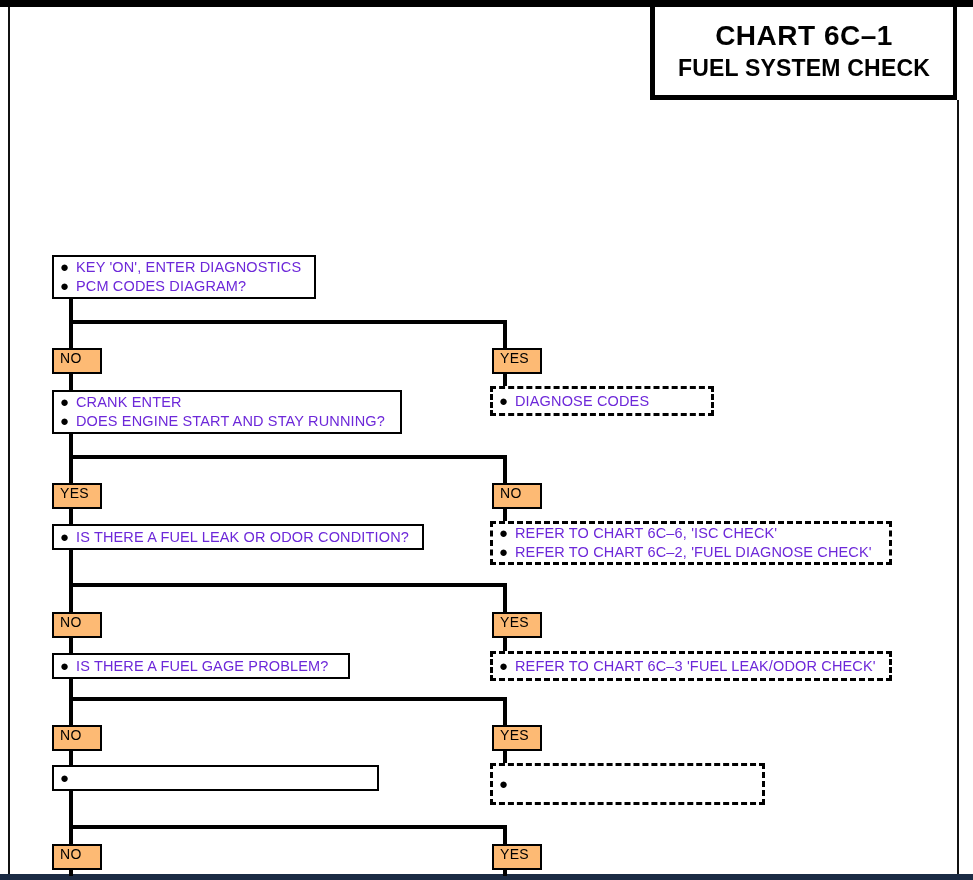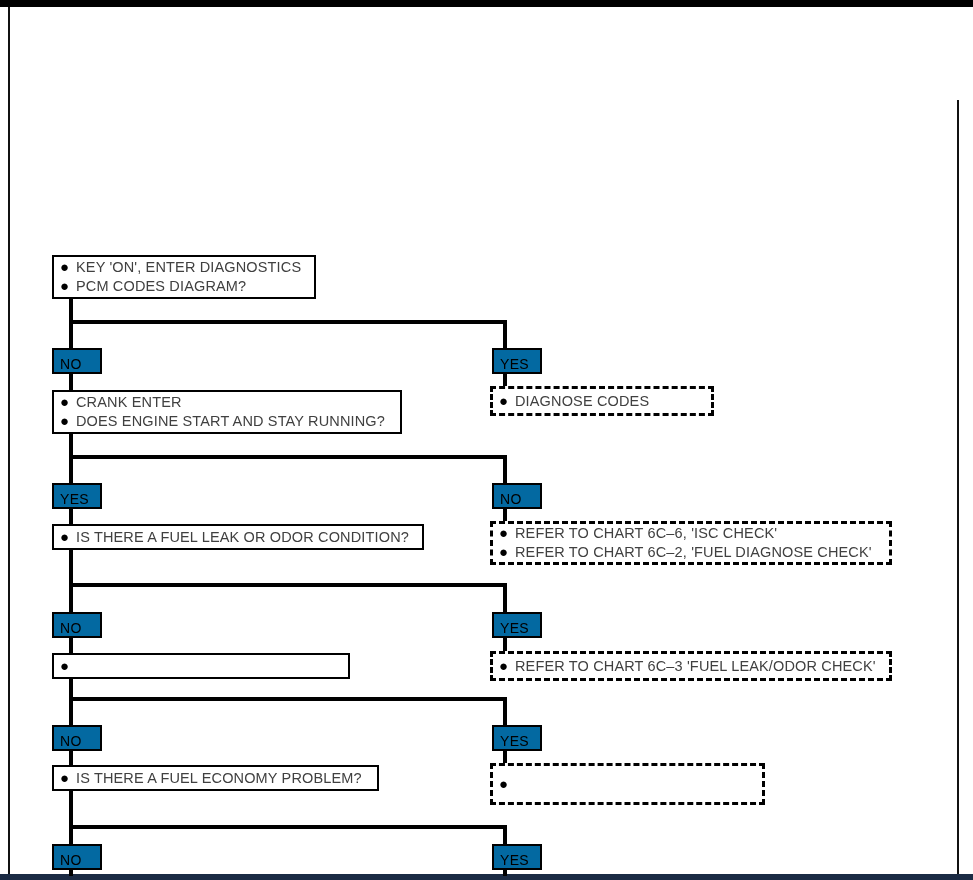--- a/index.html
+++ b/index.html
@@ -87,23 +87,23 @@
     background: #000;
   }
 
   
   .chip {
     position: absolute;
     width: 50px;
     height: 26px;
     box-sizing: border-box;
     border: 2px solid #000;
-    background: #0369a1;
+    background: #fdba74;
     display: flex;
-    align-items: flex-end;
+    align-items: flex-start;
     padding-left: 6px;
     font-size: 14px;
     font-weight: normal;
     letter-spacing: 0.3px;
     color: #000;
   }
 
   
   .box {
     position: absolute;
@@ -129,35 +129,39 @@
     width: 16px;
     font-size: 15px;
     line-height: 1.25;
     color: #000;
     text-align: left;
   }
   .bullet-text {
     font-size: 14.5px;
     font-weight: normal;
     letter-spacing: 0.15px;
-    color: #404040;
+    color: #6d28d9;
     line-height: 1.25;
     white-space: pre-line;
   }
 </style>
 </head>
 <body>
 
 <div id="page">
 
   <div class="frame-top"></div>
   <div class="frame-bottom"></div>
   <div class="frame-left"></div>
   <div class="frame-right"></div>
 
+  <div class="title-box">
+    <div class="title-line1">CHART 6C–1</div>
+    <div class="title-line2">FUEL SYSTEM CHECK</div>
+  </div>
 
   <div class="box" style="left:52px; top:255px; width:264px; height:44px;">
     <div class="bullet-row">
       <span class="bullet">●</span>
       <span class="bullet-text">KEY 'ON', ENTER DIAGNOSTICS</span>
     </div>
     <div class="bullet-row">
       <span class="bullet">●</span>
       <span class="bullet-text">PCM CODES DIAGRAM?</span>
     </div>
@@ -244,20 +248,21 @@
   <div class="box dashed" style="left:490px; top:651px; width:402px; height:30px;">
     <div class="bullet-row">
       <span class="bullet">●</span>
       <span class="bullet-text">REFER TO CHART 6C–3 'FUEL LEAK/ODOR CHECK'</span>
     </div>
   </div>
 
   <div class="box" style="left:52px; top:653px; width:298px; height:26px;">
     <div class="bullet-row">
       <span class="bullet">●</span>
+      <span class="bullet-text">IS THERE A FUEL GAGE PROBLEM?</span>
     </div>
   </div>
 
   <div class="vline" style="left:69px; top:679px; height:46px;"></div>
   <div class="hline" style="left:69px; top:697px; width:438px;"></div>
   <div class="vline" style="left:503px; top:697px; height:28px;"></div>
 
   <div class="chip" style="left:52px; top:725px;">
     <span>NO</span>
   </div>
@@ -270,21 +275,20 @@
 
   <div class="box dashed" style="left:490px; top:763px; width:275px; height:42px;">
     <div class="bullet-row">
       <span class="bullet">●</span>
     </div>
   </div>
 
   <div class="box" style="left:52px; top:765px; width:327px; height:26px;">
     <div class="bullet-row">
       <span class="bullet">●</span>
-      <span class="bullet-text">IS THERE A FUEL ECONOMY PROBLEM?</span>
     </div>
   </div>
 
   <div class="vline" style="left:69px; top:791px; height:53px;"></div>
   <div class="hline" style="left:69px; top:825px; width:438px;"></div>
   <div class="vline" style="left:503px; top:825px; height:19px;"></div>
 
   <div class="chip" style="left:52px; top:844px;">
     <span>NO</span>
   </div>

